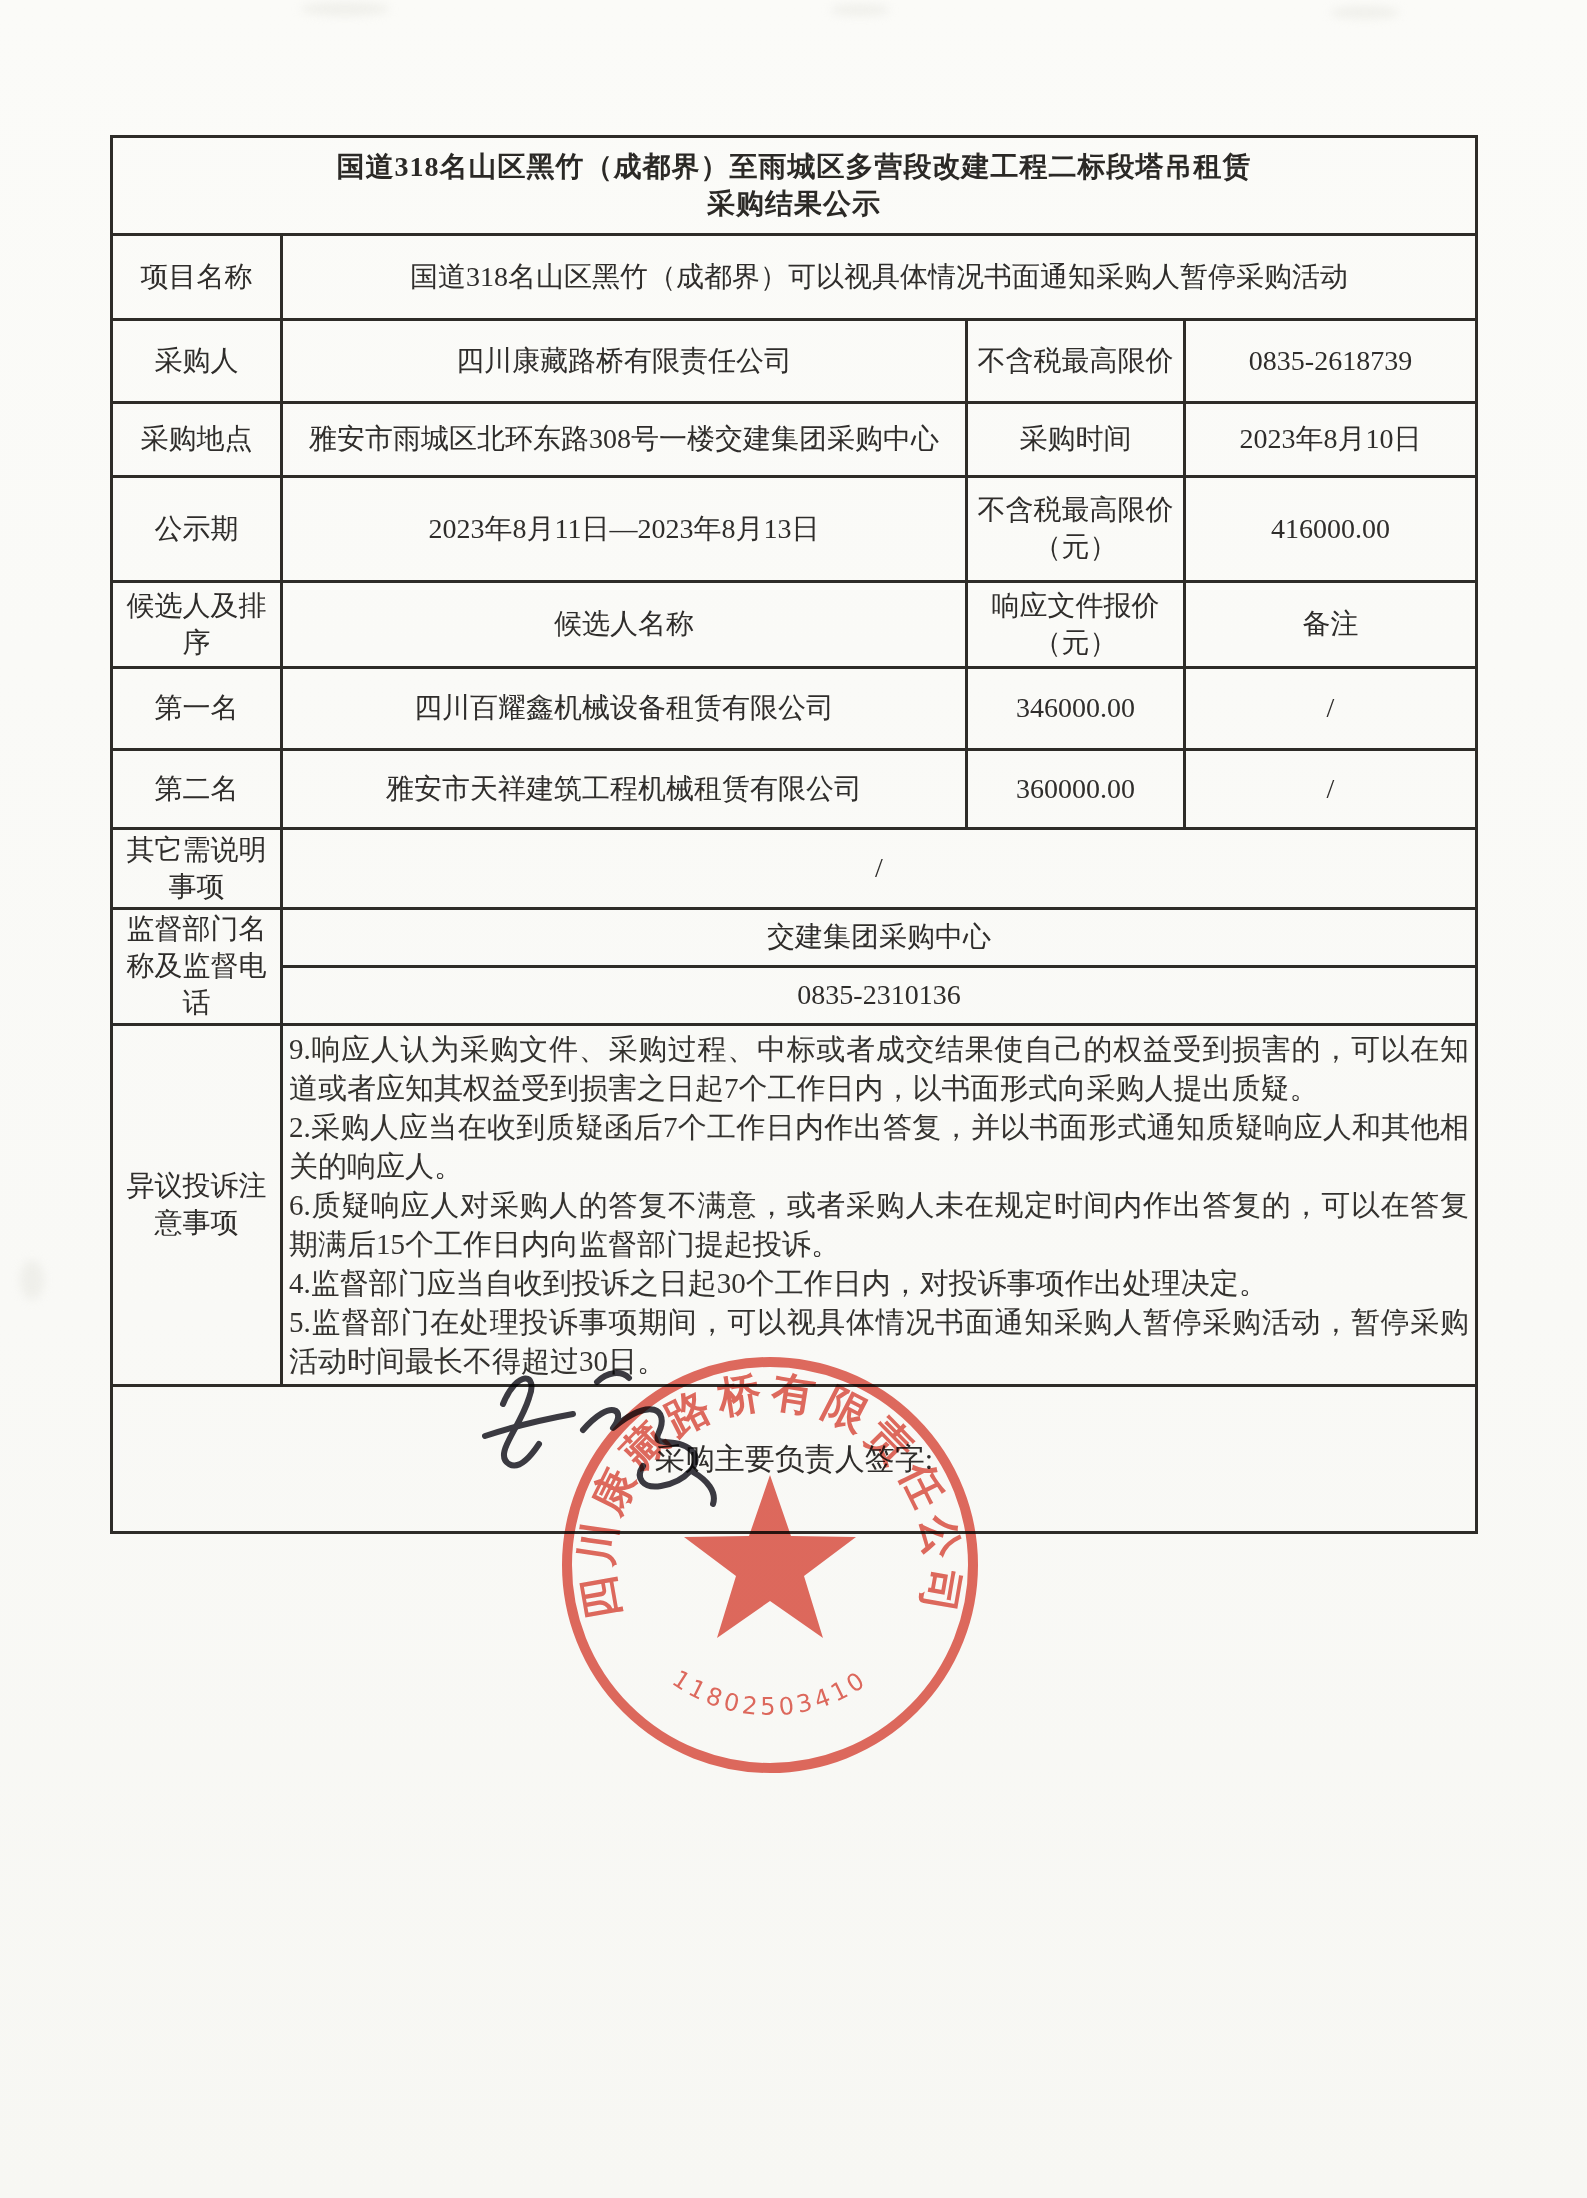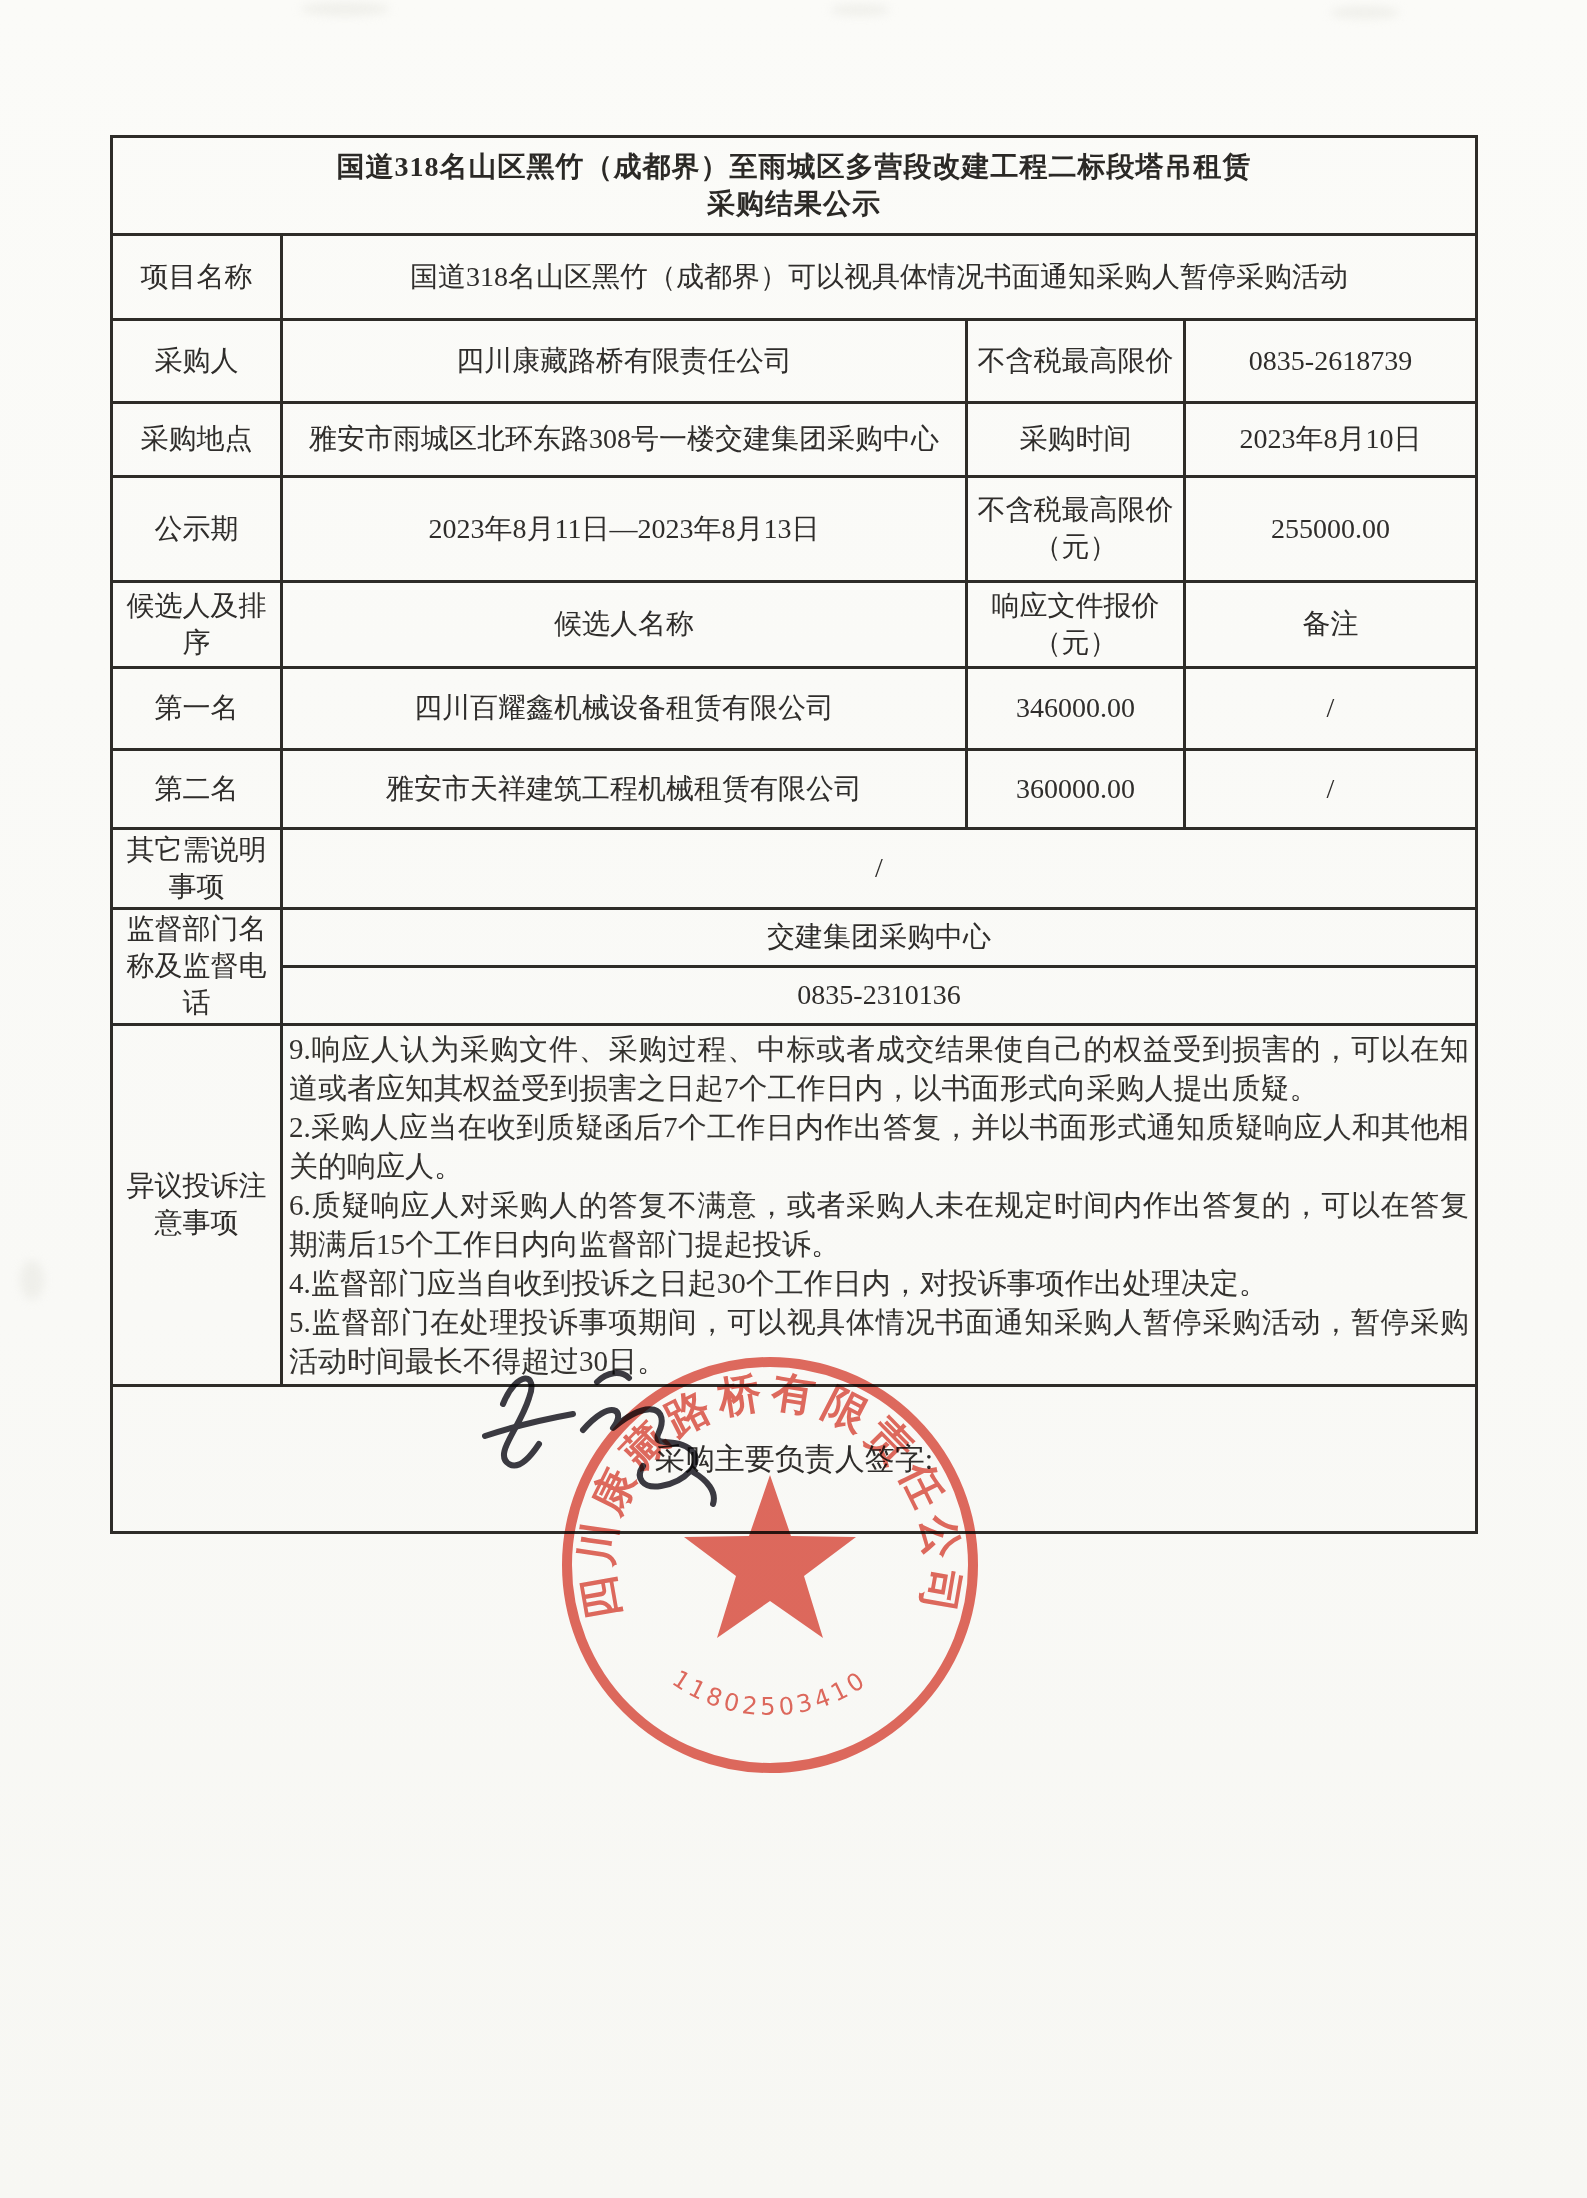--- a/index.html
+++ b/index.html
@@ -104,21 +104,21 @@
       <td class="label-cell">采购地点</td>
       <td class="left-pad">雅安市雨城区北环东路308号一楼交建集团采购中心</td>
       <td class="nowrap">采购时间</td>
       <td>2023年8月10日</td>
     </tr>
 
     <tr class="r5">
       <td class="label-cell">公示期</td>
       <td>2023年8月11日—2023年8月13日</td>
       <td>不含税最高限价（元）</td>
-      <td>255000.00</td>
+      <td>416000.00</td>
     </tr>
 
     <tr class="r6">
       <td class="label-cell">候选人及排序</td>
       <td>候选人名称</td>
       <td>响应文件报价（元）</td>
       <td>备注</td>
     </tr>
 
     <tr class="r7">

